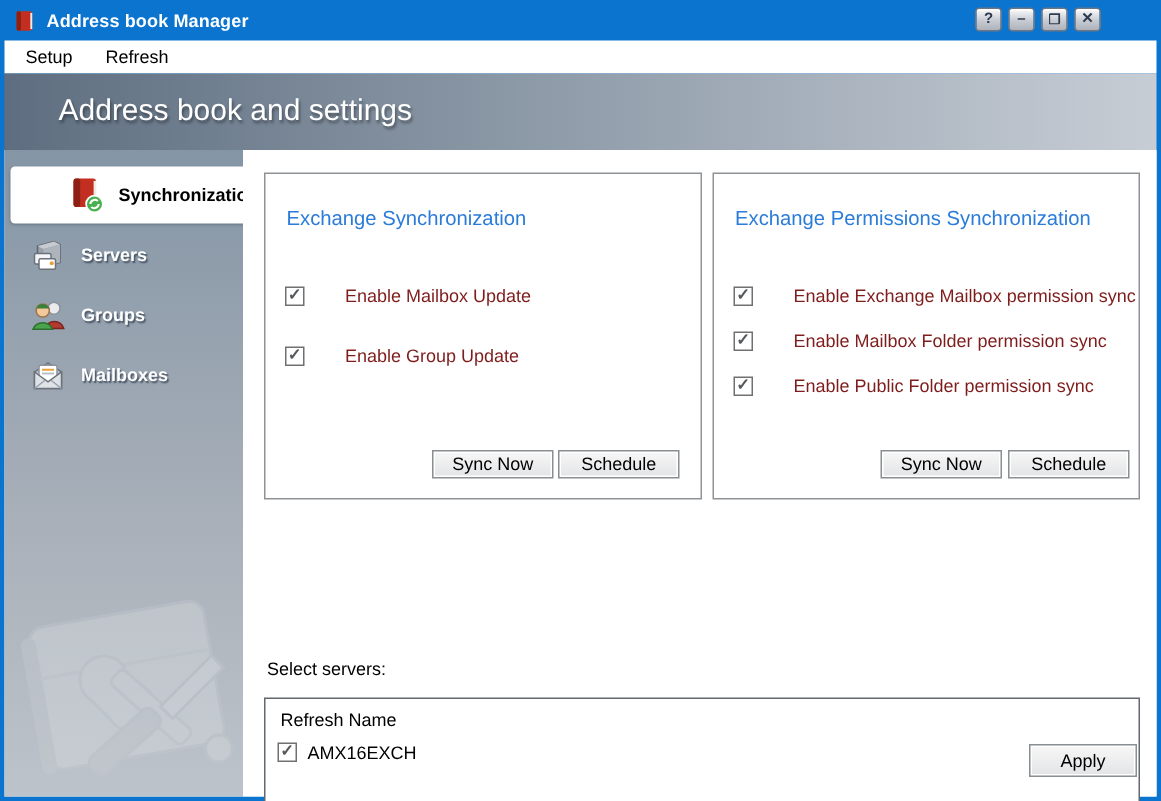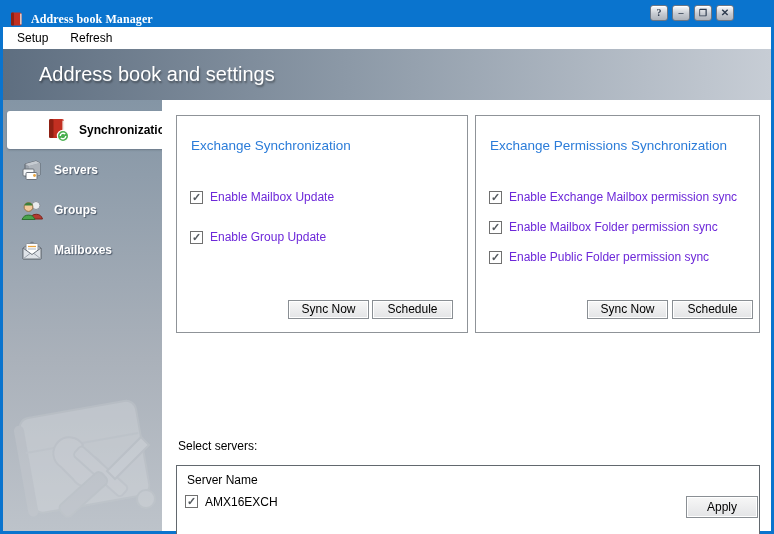--- a/index.html
+++ b/index.html
@@ -10,21 +10,21 @@
     width: 774px; height: 534px;
     background: #0a74ce;
     overflow: hidden;
     font-family: "Liberation Sans", sans-serif;
   }
 
   
   .titlebar {
     position: absolute; left: 0; top: 0; width: 741px; height: 27px;
     background: #0a74ce;
-    display: flex; align-items: flex-end; font-family: Liberation Serif, serif;
+    display: flex; align-items: center;
   }
   .titlebar .app-icon { margin-left: 8px; width: 16px; height: 16px; flex: 0 0 auto; }
   .titlebar .title-text {
     margin-left: 7px; color: #ffffff; font-size: 12px; font-weight: bold;
     letter-spacing: .1px;
   }
   .win-controls { position: absolute; right: 7px; top: 5px; display: flex; gap: 4px; }
   .win-btn {
     width: 18px; height: 16px; border: 1px solid #6d7684; border-radius: 3px;
     background: linear-gradient(#fbfbfc, #c7cbd2 55%, #aeb3bb);
@@ -88,21 +88,21 @@
   .gb-left  { left: 14px;  top: 15px; width: 292px; height: 218px; }
   .gb-right { left: 313px; top: 15px; width: 285px; height: 218px; }
   .gb-title { position: absolute; left: 14px; top: 22px; color: #2b7cd9; font-size: 13.5px; white-space: nowrap; }
 
   .cbrow { position: absolute; display: flex; align-items: center; gap: 7px; height: 16px; cursor: default; }
   .checkbox {
     width: 13px; height: 13px; border: 1px solid #707070; background: #fff;
     display: flex; align-items: center; justify-content: center; flex: 0 0 auto;
   }
   .checkbox.checked::after { content: "✓"; font-size: 11px; font-weight: bold; color: #555a5f; line-height: 1; }
-  .cbrow .cb-label { font-size: 12px; color: #6d28d9; white-space: nowrap; }
+  .cbrow .cb-label { font-size: 12px; color: #7f1d1d; white-space: nowrap; margin-left: 20px; }
 
   .btn {
     position: absolute; height: 19px; width: 81px;
     border: 1px solid #8a8f94; background: linear-gradient(#f7f7f7, #e3e4e6);
     box-shadow: inset 0 0 0 1px #ffffff;
     font-family: "Liberation Sans", sans-serif;
     font-size: 12px; color: #000; text-align: center; line-height: 17px; cursor: default;
   }
   .btn-row { top: 184px; }
   .btn.pos1 { left: 111px; }
@@ -250,21 +250,21 @@
           <span class="checkbox checked"></span>
           <span class="cb-label">Enable Public Folder permission sync</span>
         </div>
         <div class="btn btn-row pos1">Sync Now</div>
         <div class="btn btn-row pos2">Schedule</div>
       </div>
 
       <div class="select-servers-label">Select servers:</div>
 
       <div class="listbox">
-        <div class="list-header">Server Name</div>
+        <div class="list-header">Refresh Name</div>
         <div class="list-row" style="top:27px">
           <span class="checkbox checked"></span>
           <span class="row-label">AMX16EXCH</span>
         </div>
       </div>
 
       <div class="btn apply-btn">Apply</div>
     </div>
   </div>
 </div>

